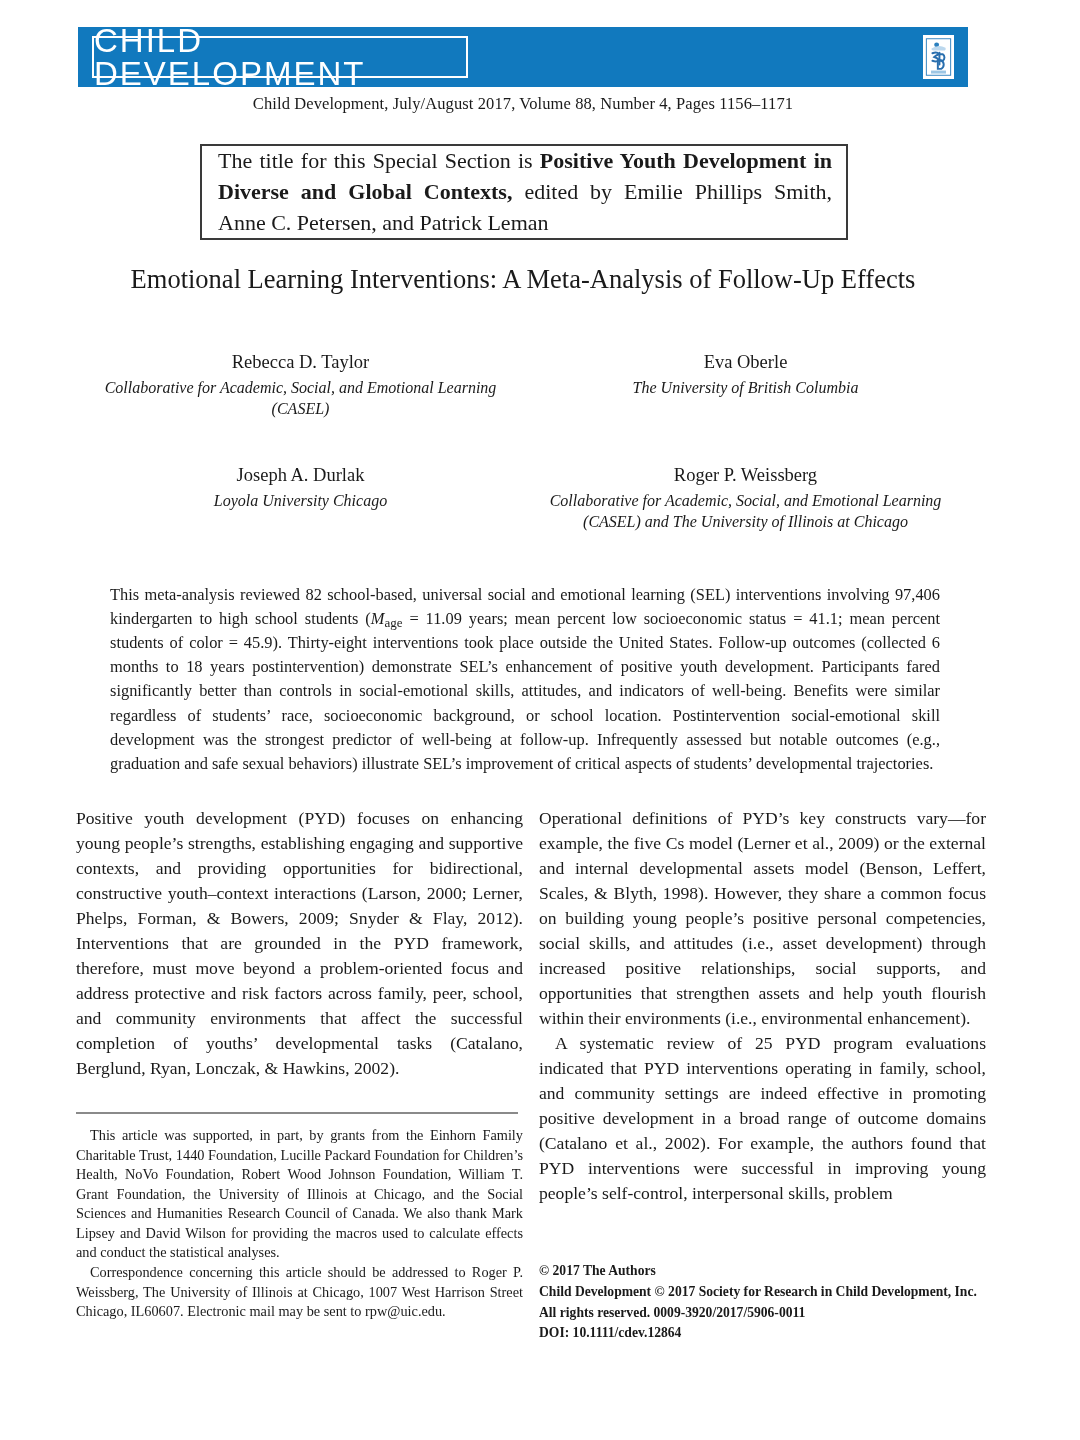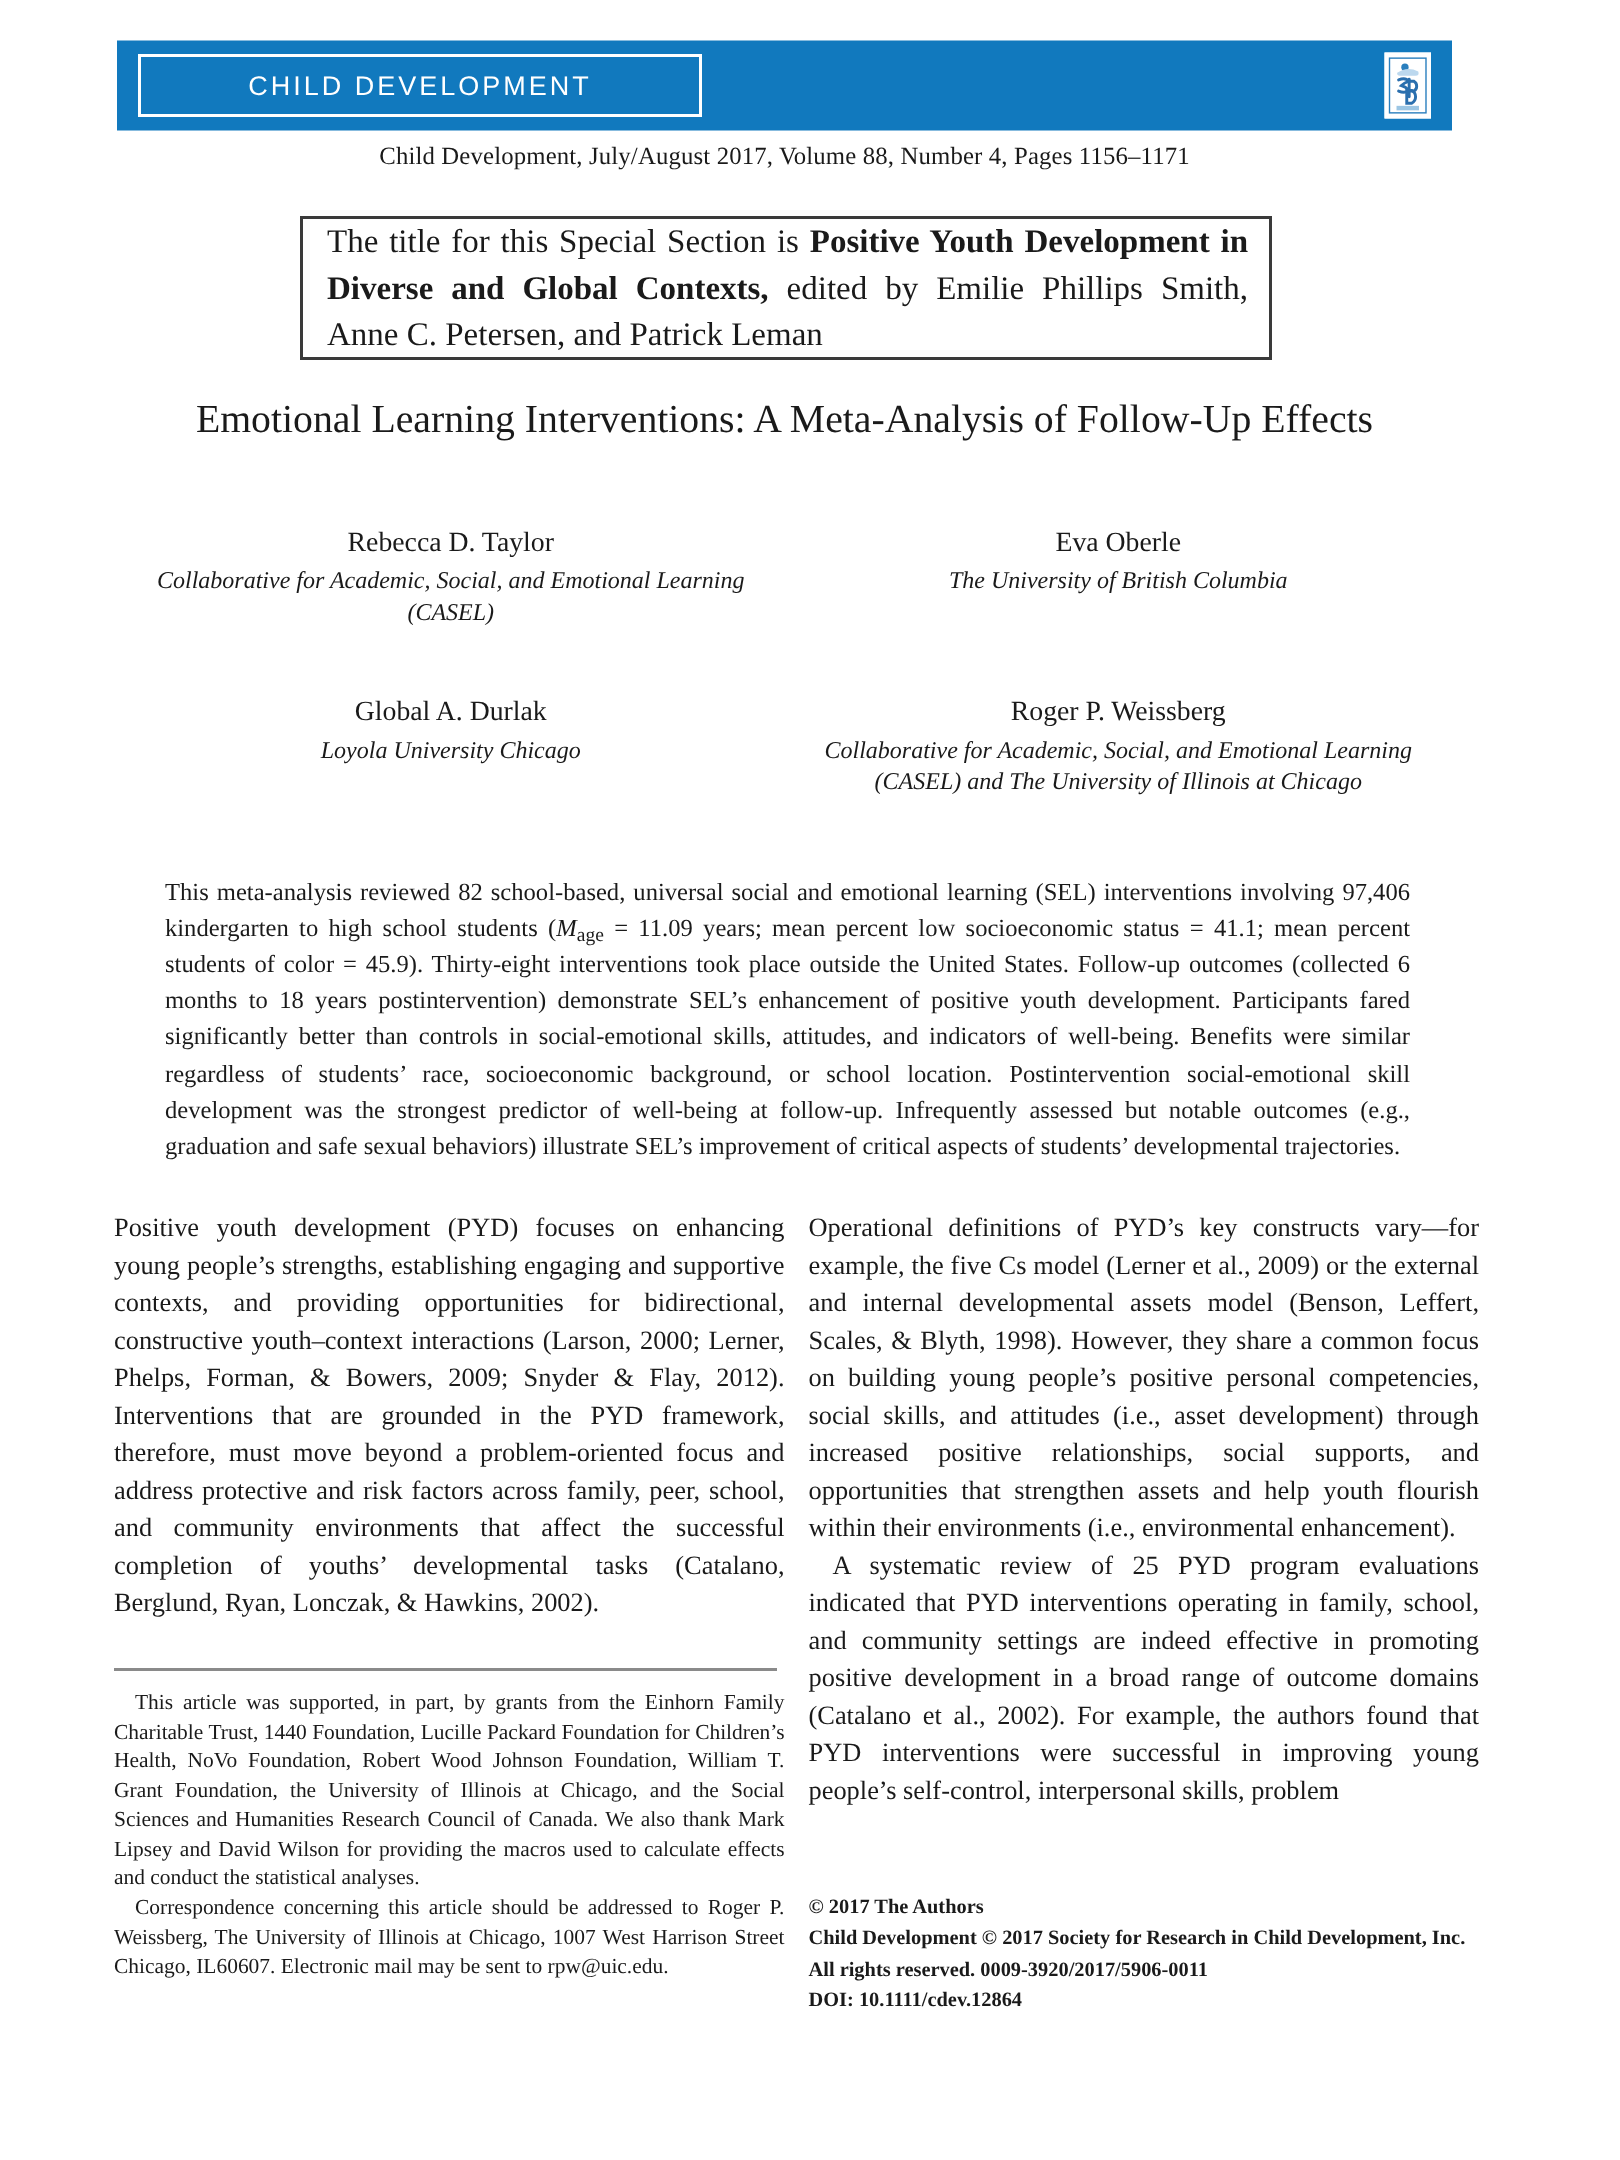--- a/index.html
+++ b/index.html
@@ -38,24 +38,24 @@
     top: 9px;
     width: 376px;
     height: 42px;
     border: 2px solid #ffffff;
     box-sizing: border-box;
   }
   .masthead-title {
     position: absolute;
     left: 0; right: 0; top: 50%;
     transform: translateY(-50%);
-    text-align: center;
+    text-align: left;
     color: #ffffff;
     font-family: "Liberation Sans", "DejaVu Sans", sans-serif;
-    font-size: 18px;
+    font-size: 33px;
     font-weight: 400;
     letter-spacing: 2.0px;
     line-height: 1;
   }
   .srcd-logo {
     position: absolute;
     right: 14px;
     top: 8px;
     width: 31px;
     height: 44px;
@@ -255,21 +255,21 @@
         <div class="author-name">Rebecca D. Taylor</div>
         <div class="author-affil">Collaborative for Academic, Social, and Emotional Learning (CASEL)</div>
       </div>
       <div class="author-cell">
         <div class="author-name">Eva Oberle</div>
         <div class="author-affil">The University of British Columbia</div>
       </div>
     </div>
     <div class="author-row author-row-2">
       <div class="author-cell">
-        <div class="author-name">Global A. Durlak</div>
+        <div class="author-name">Joseph A. Durlak</div>
         <div class="author-affil">Loyola University Chicago</div>
       </div>
       <div class="author-cell">
         <div class="author-name">Roger P. Weissberg</div>
         <div class="author-affil">Collaborative for Academic, Social, and Emotional Learning (CASEL) and The University of Illinois at Chicago</div>
       </div>
     </div>
   </div>
 
   <div class="abstract">

